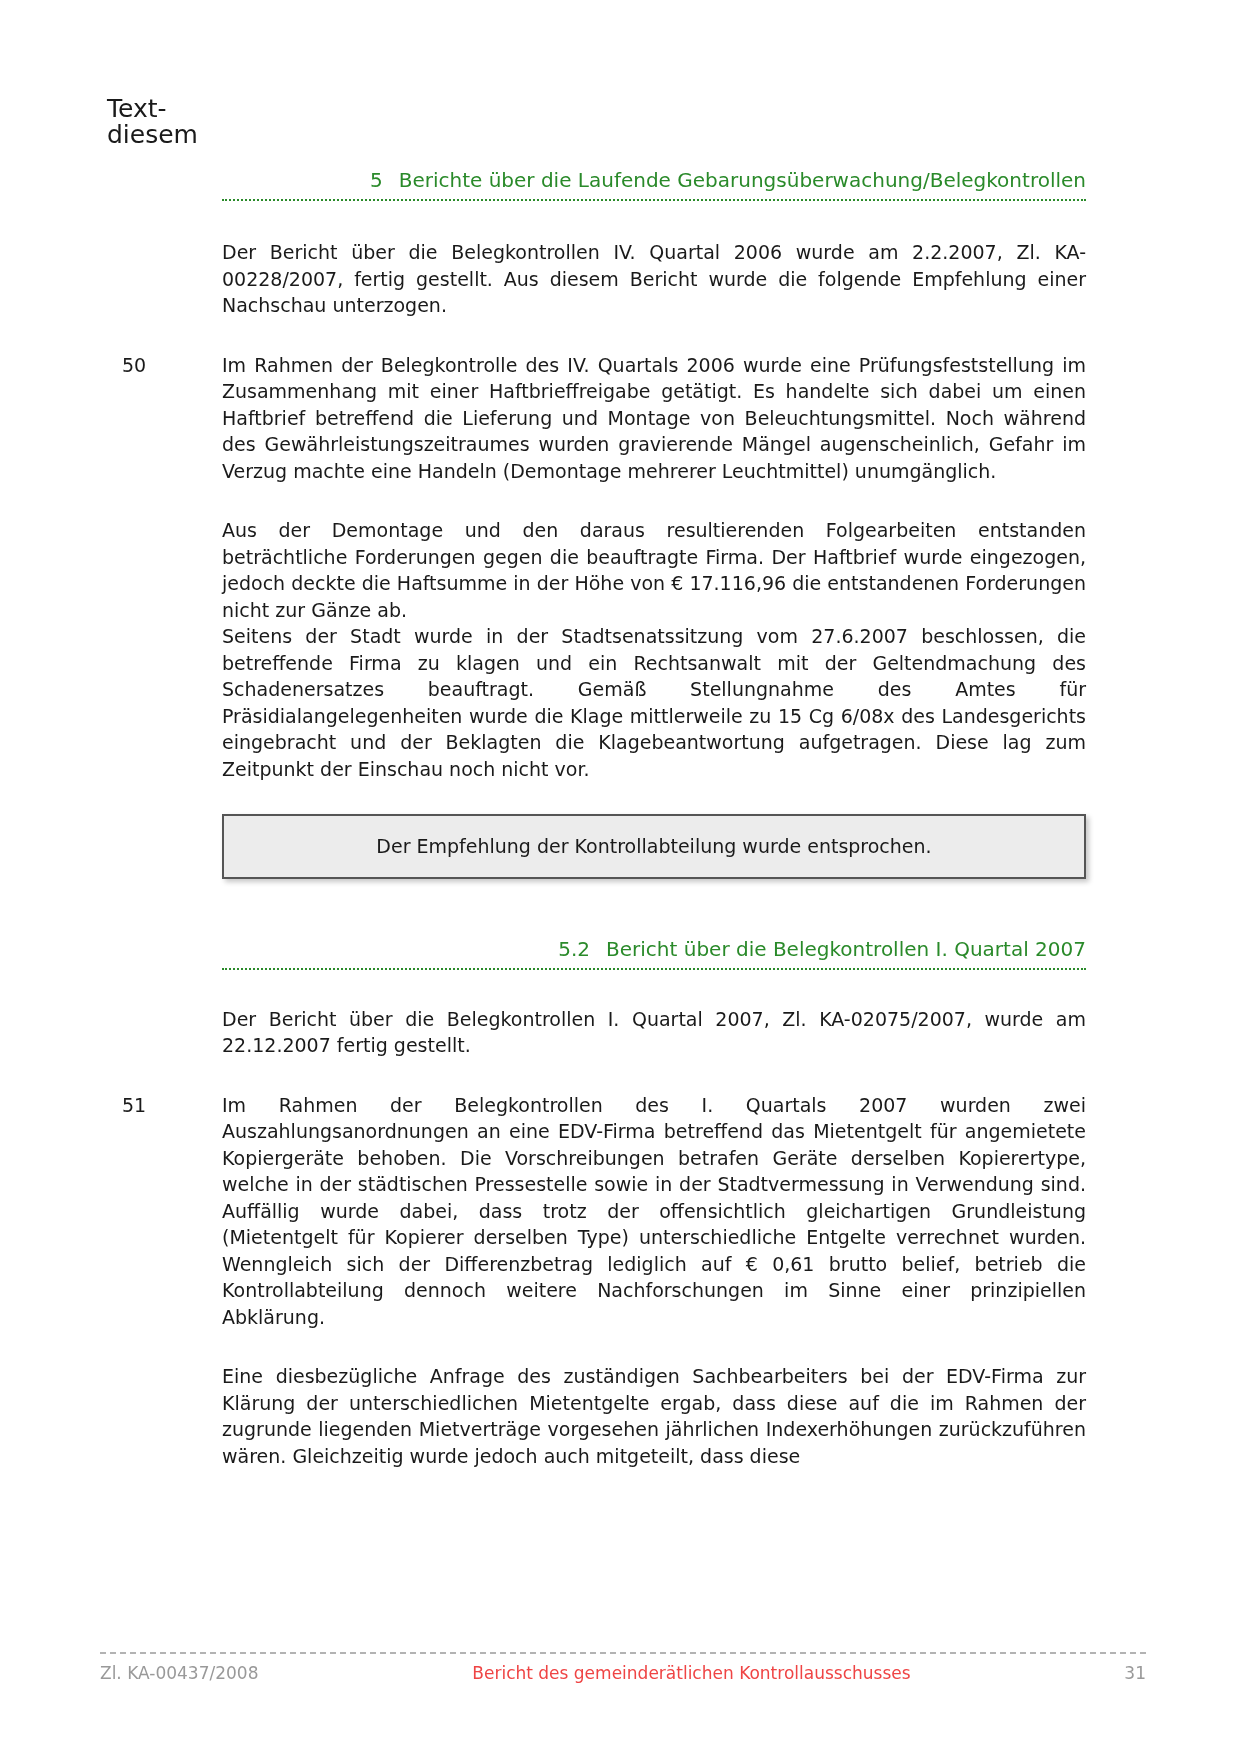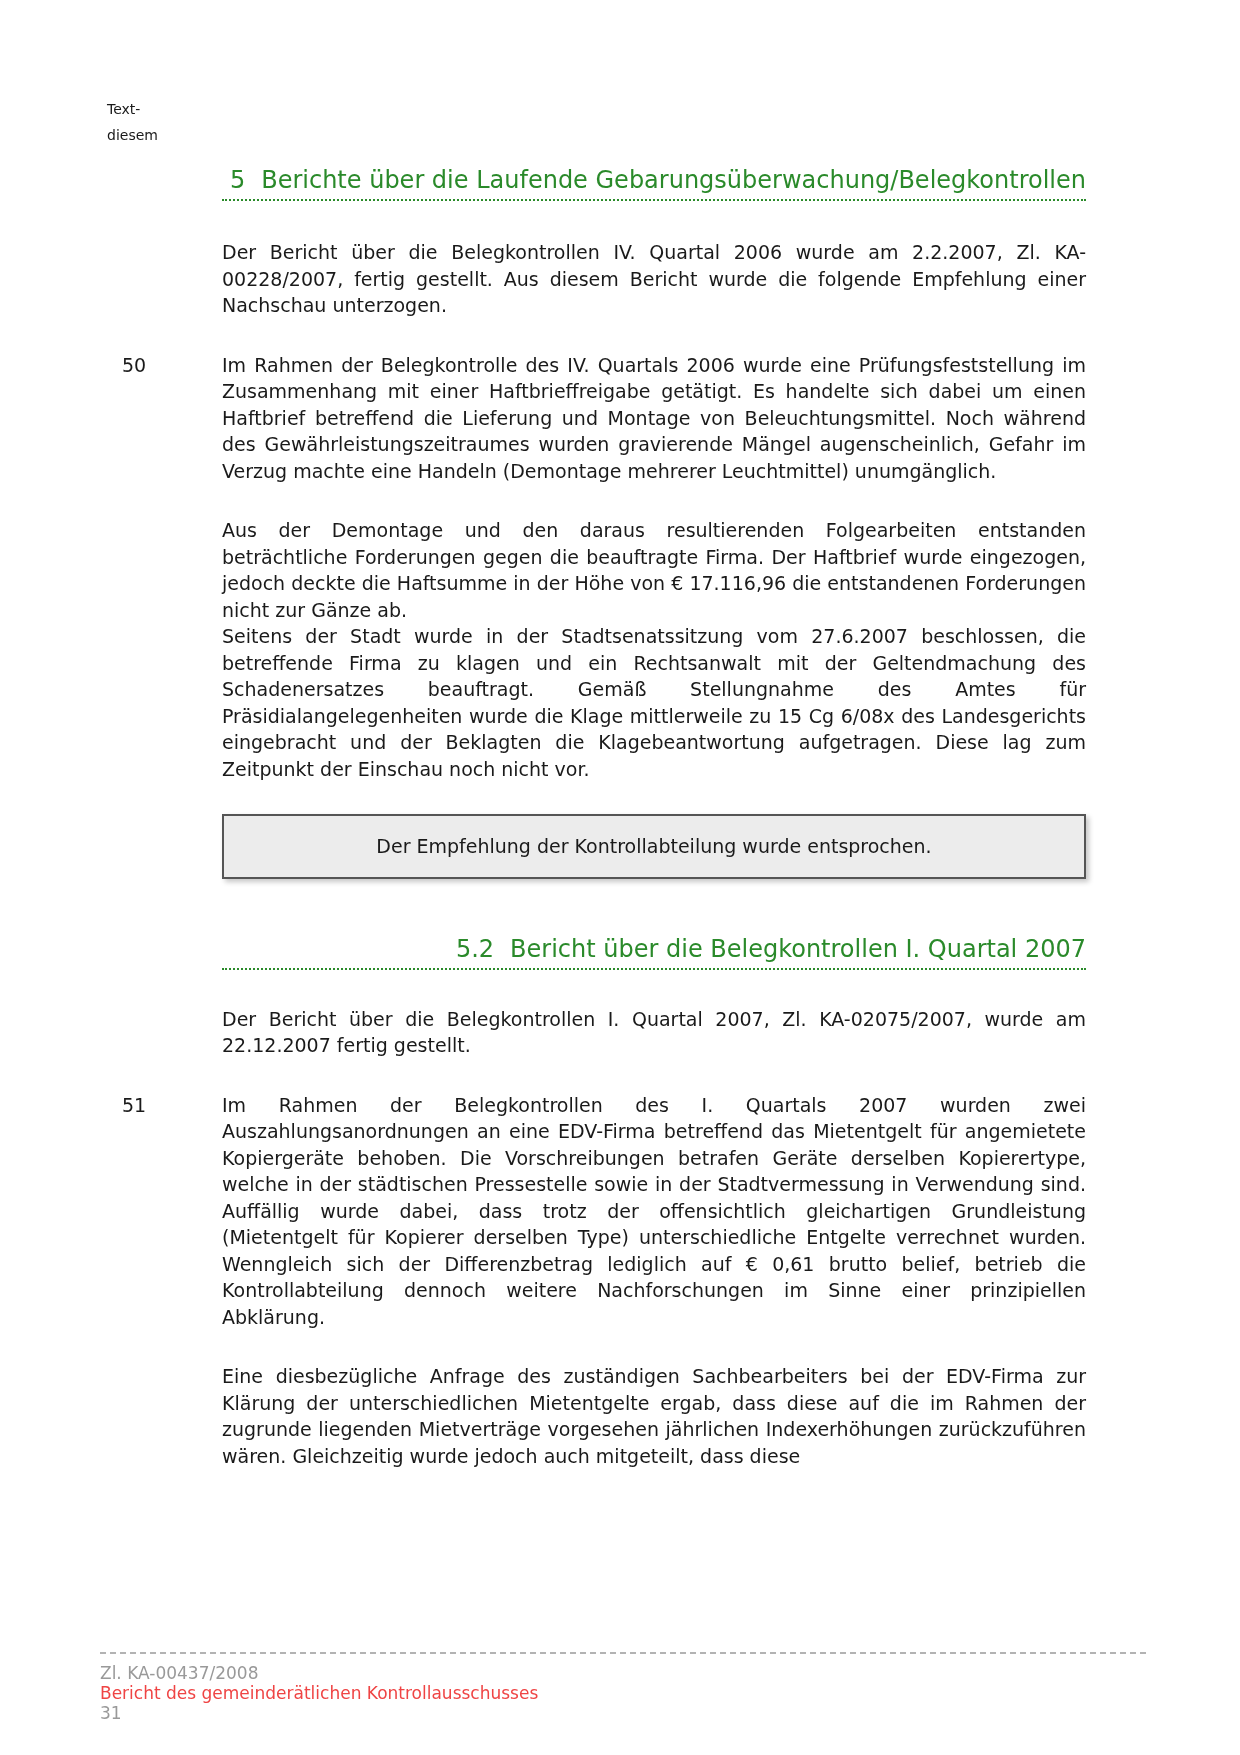--- a/index.html
+++ b/index.html
@@ -12,37 +12,37 @@
     position: relative;
     width: 1240px;
     height: 1755px;
     background: #ffffff;
     overflow: hidden;
   }
   .margin-label {
     position: absolute;
     left: 107px;
     top: 96px;
-    font-size: 14px;
+    font-size: 25px;
     line-height: 26px;
     color: #1a1a1a;
   }
   .content {
     position: absolute;
     left: 222px;
     top: 168px;
     width: 864px;
     font-size: 19px;
     line-height: 26.5px;
     color: #1a1a1a;
   }
   .heading {
     color: #2a8a2a;
     text-align: right;
-    font-size: 24px;
+    font-size: 20px;
     line-height: 24px;
     padding-bottom: 7px;
     border-bottom: 2px dotted #2a8a2a;
   }
   .heading .num { margin-right: 16px; }
   .h5  { margin-bottom: 38px; }
   .h51 { margin-bottom: 36px; }
   .h52 { margin-top: 58px; margin-bottom: 36px; }
   p.body { text-align: justify; }
   .gap { margin-top: 33px; }
@@ -66,21 +66,20 @@
     left: 100px;
     right: 94px;
     top: 1652px;
     border-top: 2px dashed #b3b3b3;
     padding-top: 9px;
     display: flex;
     justify-content: space-between;
     align-items: baseline;
     font-size: 17px;
     color: #999999;
-    flex-direction: column;
   }
   .footer .footer-center { color: #ef4444; }
 </style>
 </head>
 <body>
 
 <div class="page">
 
   <div class="margin-label">
     <div>Text-</div>

